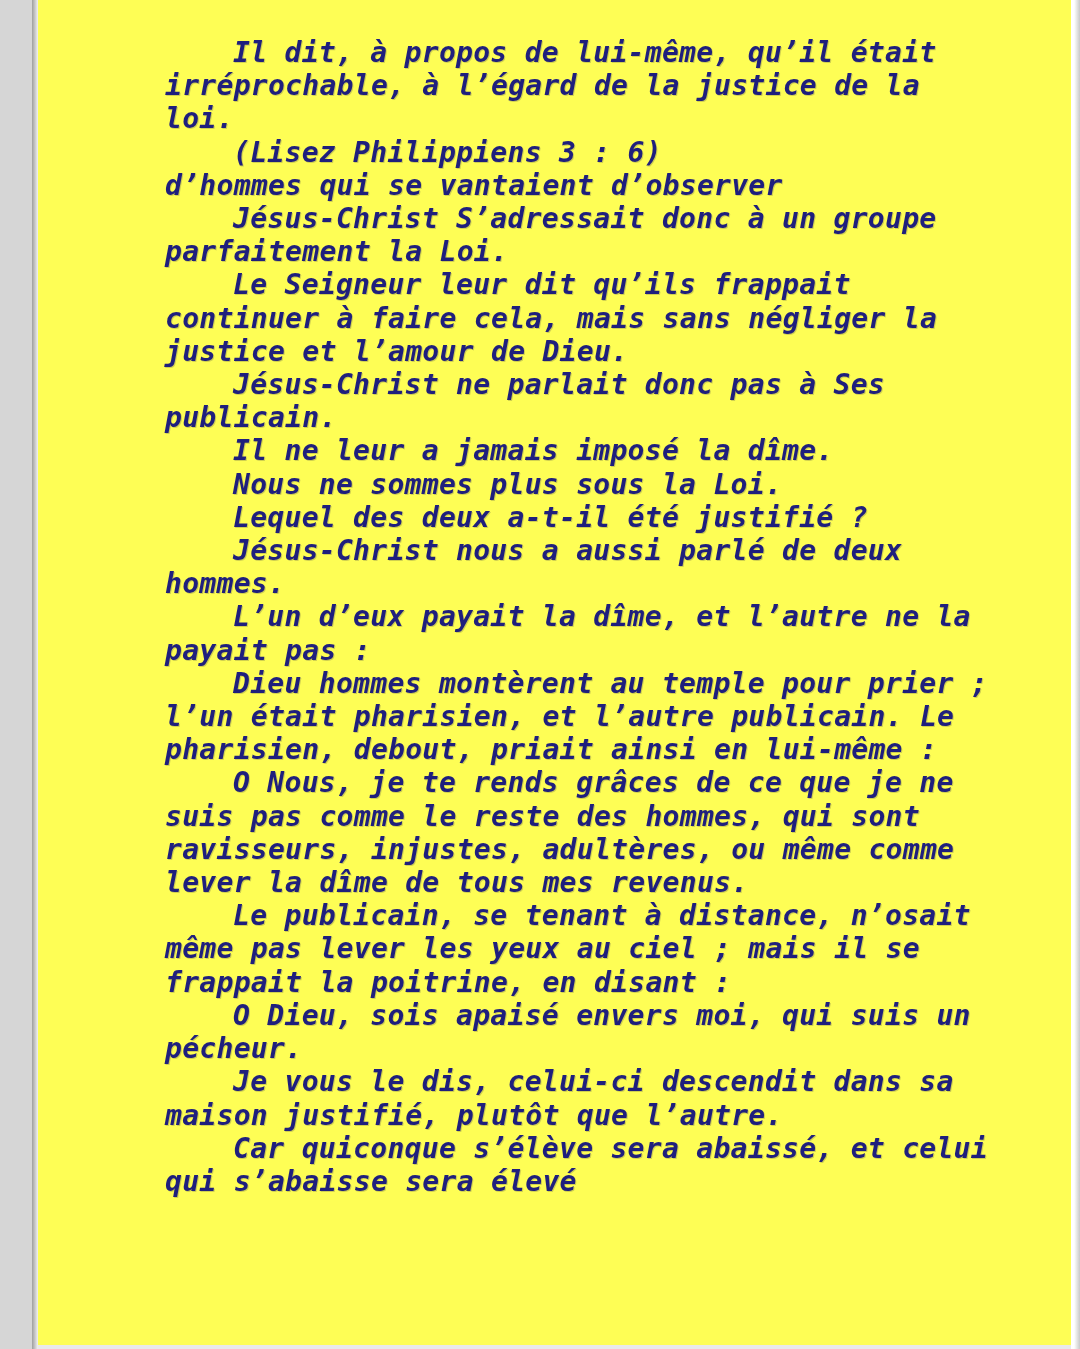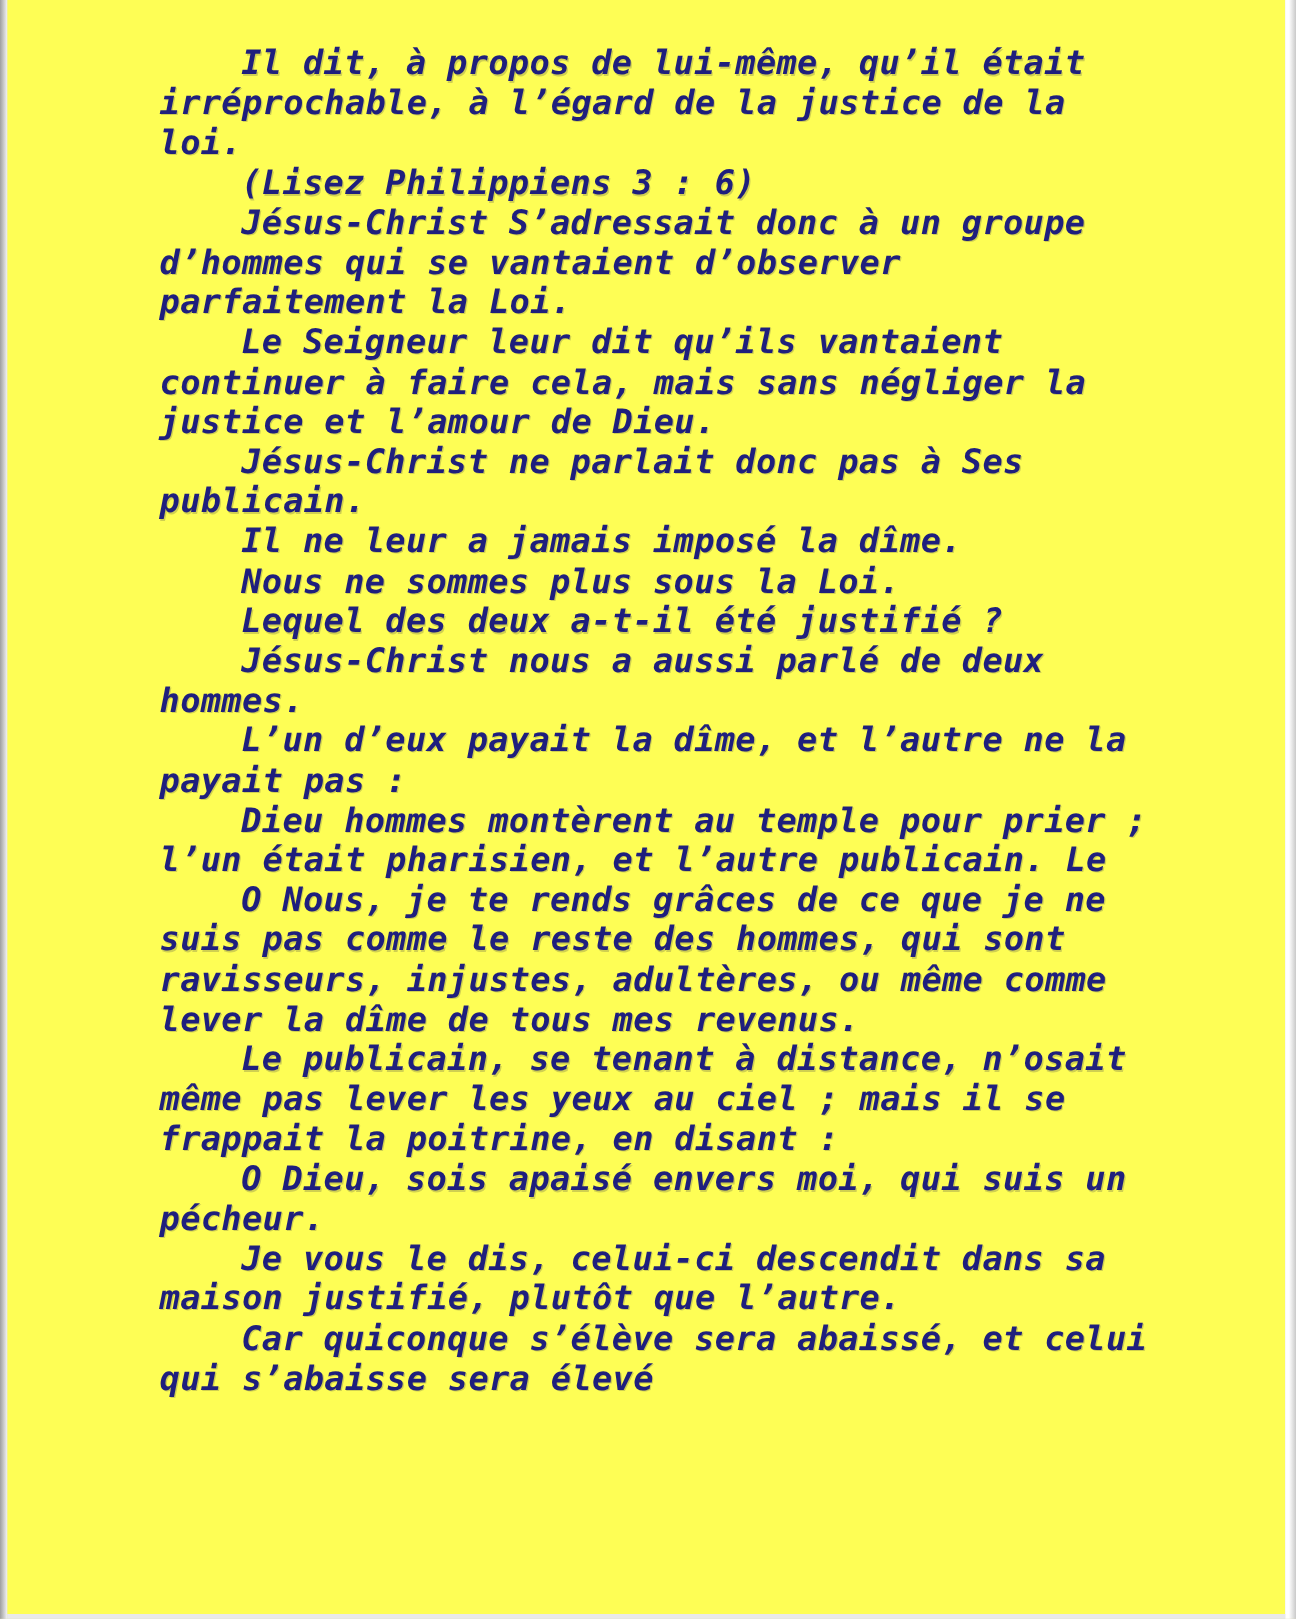--- a/index.html
+++ b/index.html
@@ -7,20 +7,21 @@
     width: 1080px;
     height: 1349px;
     position: relative;
     background: #d6d6d6;
     overflow: hidden;
     font-family: "DejaVu Sans Mono", "Liberation Mono", monospace;
   }
   .scan-frame {
     position: absolute;
     inset: 0;
+    margin-left: 32px;
   }
   .page {
     position: absolute;
     left: 6px;
     top: 0;
     right: 9px;
     bottom: 4px;
     background: var(--page-bg, #fefe55);
   }
   .edge-left {
@@ -64,37 +65,38 @@
 </head>
 <body style="--page-bg: #fefe55; --ink: #1f1f7d;">
 
 <div class="scan-frame">
   <div class="page">
     <div class="text-block">
         <div class="line first">Il dit, à propos de lui-même, qu’il était</div>
         <div class="line">irréprochable, à l’égard de la justice de la</div>
         <div class="line">loi.</div>
         <div class="line first">(Lisez Philippiens 3 : 6)</div>
+        <div class="line">d’hommes qui se vantaient d’observer</div>
         <div class="line first">Jésus-Christ S’adressait donc à un groupe</div>
-        <div class="line">d’hommes qui se vantaient d’observer</div>
         <div class="line">parfaitement la Loi.</div>
-        <div class="line first">Le Seigneur leur dit qu’ils vantaient</div>
+        <div class="line first">Le Seigneur leur dit qu’ils frappait</div>
         <div class="line">continuer à faire cela, mais sans négliger la</div>
         <div class="line">justice et l’amour de Dieu.</div>
         <div class="line first">Jésus-Christ ne parlait donc pas à Ses</div>
         <div class="line">publicain.</div>
         <div class="line first">Il ne leur a jamais imposé la dîme.</div>
         <div class="line first">Nous ne sommes plus sous la Loi.</div>
         <div class="line first">Lequel des deux a-t-il été justifié ?</div>
         <div class="line first">Jésus-Christ nous a aussi parlé de deux</div>
         <div class="line">hommes.</div>
         <div class="line first">L’un d’eux payait la dîme, et l’autre ne la</div>
         <div class="line">payait pas :</div>
         <div class="line first">Dieu hommes montèrent au temple pour prier ;</div>
         <div class="line">l’un était pharisien, et l’autre publicain. Le</div>
+        <div class="line">pharisien, debout, priait ainsi en lui-même :</div>
         <div class="line first">O Nous, je te rends grâces de ce que je ne</div>
         <div class="line">suis pas comme le reste des hommes, qui sont</div>
         <div class="line">ravisseurs, injustes, adultères, ou même comme</div>
         <div class="line">lever la dîme de tous mes revenus.</div>
         <div class="line first">Le publicain, se tenant à distance, n’osait</div>
         <div class="line">même pas lever les yeux au ciel ; mais il se</div>
         <div class="line">frappait la poitrine, en disant :</div>
         <div class="line first">O Dieu, sois apaisé envers moi, qui suis un</div>
         <div class="line">pécheur.</div>
         <div class="line first">Je vous le dis, celui-ci descendit dans sa</div>

